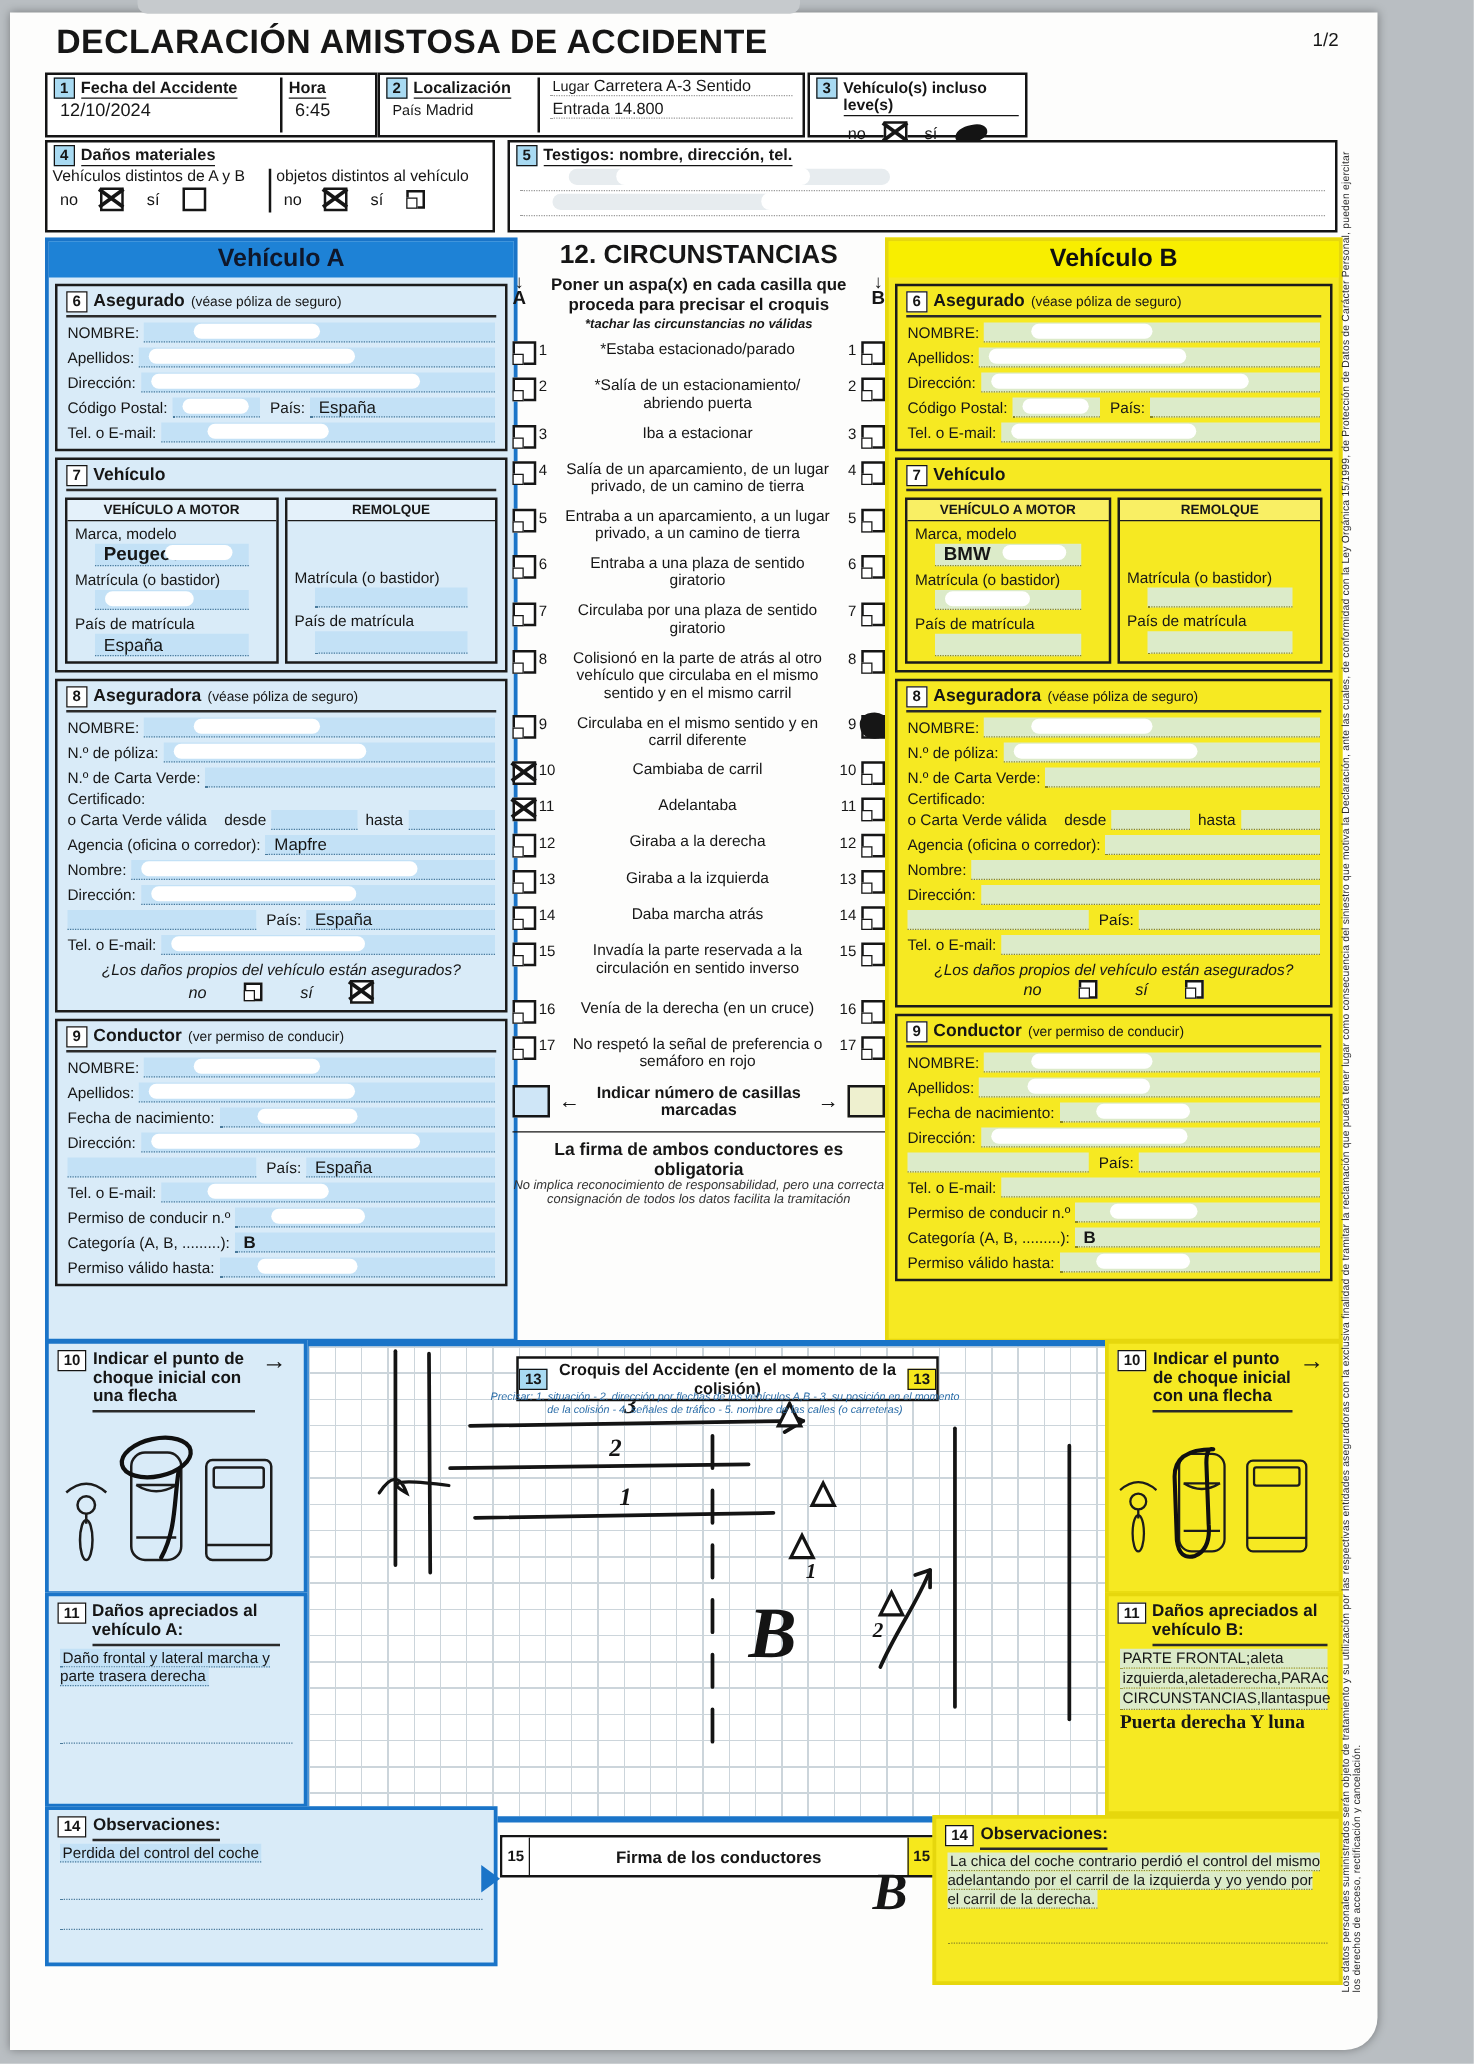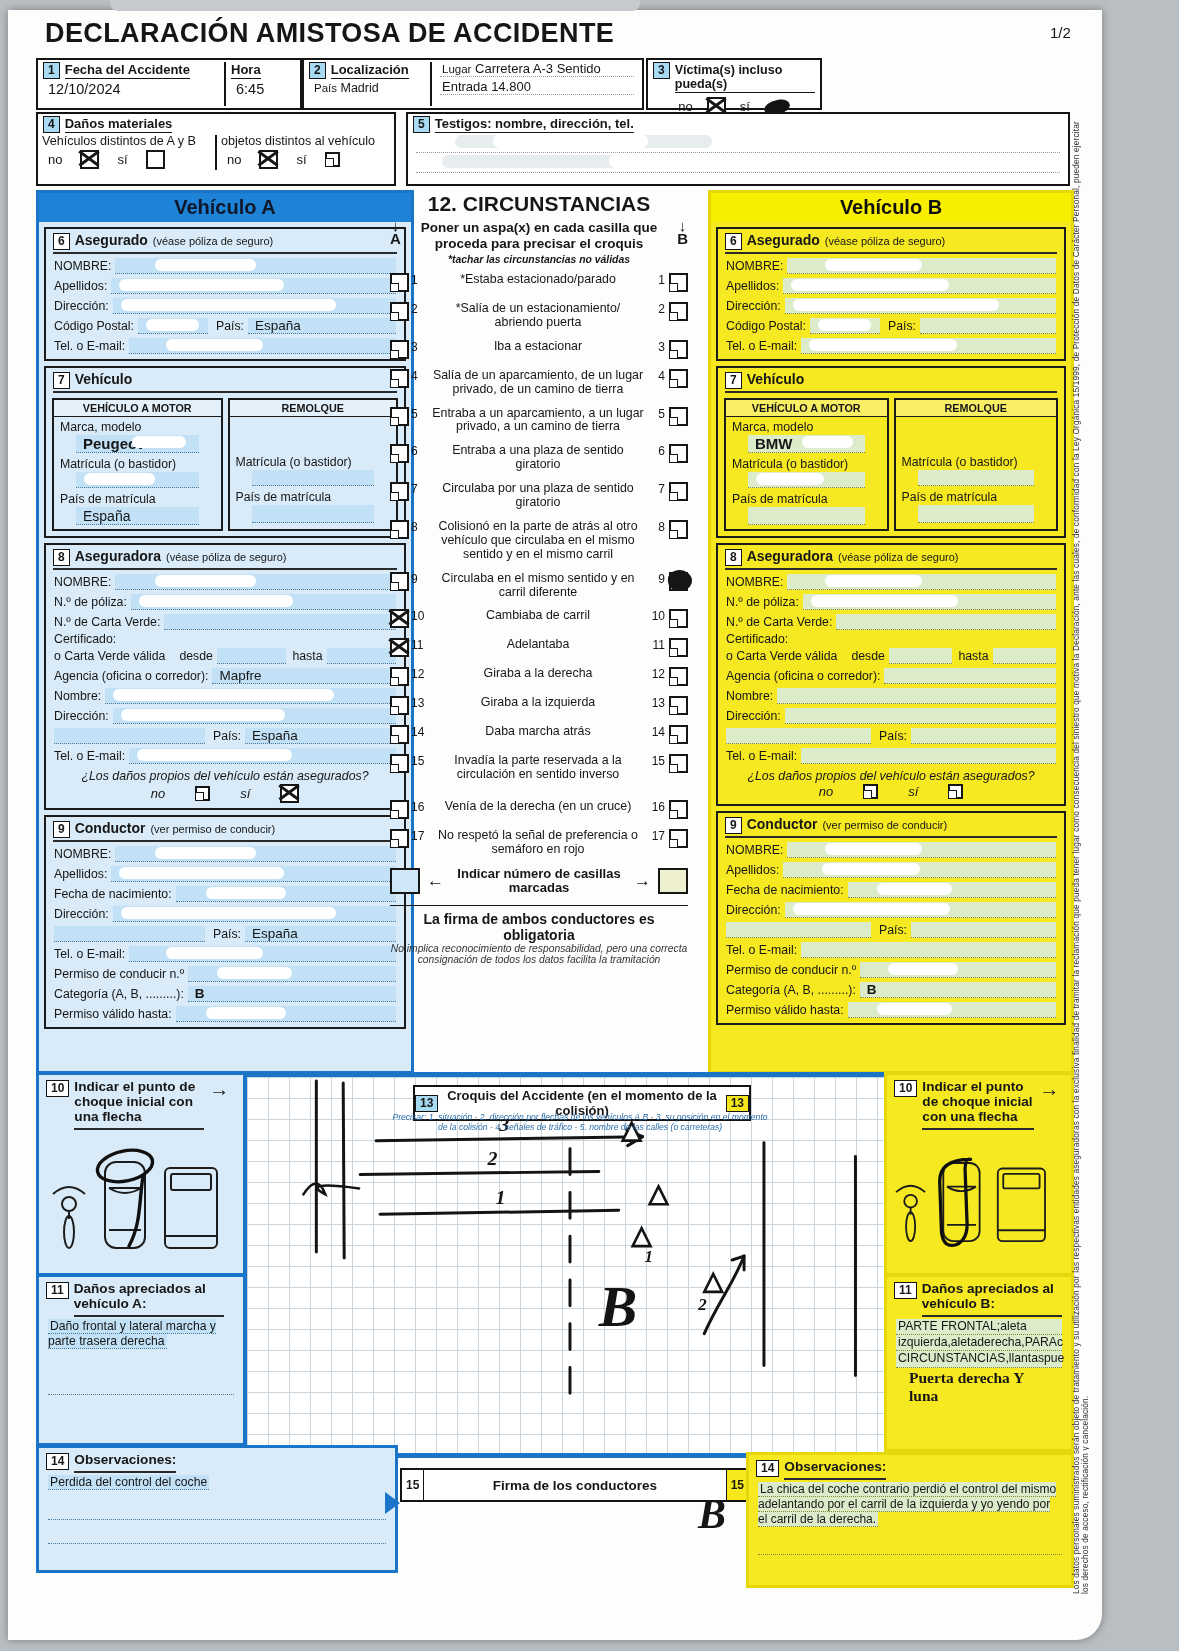--- a/index.html
+++ b/index.html
@@ -65,21 +65,21 @@
   .redact.rhalf::after{left:46%;width:44%}
   .val{position:absolute;left:7px;bottom:0;font-size:13.5px;white-space:nowrap}
   .q{font-style:italic;font-size:12.4px;text-align:center;margin:5px 4px 1px}
   .twocol{display:flex;gap:5px;margin:5px 6px 0}
   .subbox{flex:1;border:2px solid #1b1b1b}
   .subhead{font-size:10.8px;font-weight:bold;text-align:center;border-bottom:1.5px solid #1b1b1b;
            padding:2px 0;background:rgba(255,255,255,.3)}
   .subbox .lbl{display:block;margin:3px 6px 0}
   .subbox .bar{margin:0 22px 4px;display:block}
   
-  #colMid{position:absolute;left:390px;top:192px;width:298px}
+  #colMid{position:absolute;left:410px;top:192px;width:298px}
   .midtitle{text-align:center;font-weight:bold;font-size:21px;margin:0 0 4px}
   .mid-instr{display:flex;align-items:flex-start;gap:6px}
   .ab{display:flex;flex-direction:column;align-items:center;font-weight:bold;font-size:15px;line-height:.85}
   .instr-txt{flex:1;text-align:center;font-weight:bold;font-size:13.5px;line-height:1.15}
   .note{text-align:center;font-size:10.4px;font-weight:bold;font-style:italic;margin:3px 0 8px}
   .circ-row{display:flex;align-items:flex-start;margin-bottom:10px}
   .circ-row.gap{margin-top:18px}
   .cnum{width:17px;font-size:12px;margin:0 2px;flex:none}
   .cnum.r{text-align:right;margin-right:4px}
   .ctext{flex:1;text-align:center;font-size:12.4px;line-height:1.12}
@@ -110,21 +110,21 @@
   #box11a{left:36px;top:1274px;width:204px;height:166px}
   #box14a{left:36px;top:1445px;width:356px;height:122px}
   #box10b{left:884px;top:1072px;width:184px;height:198px}
   #box11b{left:884px;top:1274px;width:184px;height:172px}
   #box14b{left:746px;top:1452px;width:322px;height:130px}
   .bhead{display:flex;align-items:flex-start;gap:5px;margin:5px 7px 2px}
   .bhead .bt{font-weight:bold;font-size:13.6px;line-height:1.1;border-bottom:2px solid #2a2a2a;padding-bottom:3px}
   .impact-arrow{font-size:20px;font-weight:bold;line-height:.9}
   .dmg-text{margin:2px 9px 0;font-size:12.2px;line-height:1.25}
   .dmg-text .bar-line{background:var(--barc);border-bottom:1.5px dotted var(--dot);padding:0 2px}
-  .boldline{font-family:"Liberation Serif",serif;font-weight:bold;font-size:15.5px;margin:1px 22px 0}
+  .boldline{font-family:"Liberation Serif",serif;font-weight:bold;font-size:15.5px;margin:1px 9px 0}
   #firma{position:absolute;left:400px;top:1468px;width:346px;height:30px;background:#fff;
          border:2px solid #141414;display:flex;align-items:stretch}
   #firma .numtag{border:none;border-right:1.5px solid #141414;display:flex;align-items:center}
   #firma .numtag.y{border-right:none;border-left:1.5px solid #141414}
   #firma .flbl{flex:1;text-align:center;font-weight:bold;font-size:13.5px;align-self:center}
   #bletter{position:absolute;left:698px;top:1490px;font-family:"Liberation Serif",serif;
            font-style:italic;font-weight:bold;font-size:42px}
   .notch{position:absolute;right:-16px;top:44px;width:0;height:0;border:11px solid transparent;border-left:15px solid #1a74c8}
   #legal{position:absolute;left:1072px;top:118px;height:1476px;width:17px;font-size:8.3px;color:#2c2c2c;
          writing-mode:vertical-rl;transform:rotate(180deg);letter-spacing:.15px;overflow:hidden;line-height:1.05}
@@ -171,21 +171,21 @@
     <div class="hb-col grow">
       <div class="hb-val dotted" style="font-size:13px;margin:1px 8px 0;padding:0 2px"><span class="sm-lbl">Lugar</span> <span>Carretera A-3 Sentido</span></div>
       <div class="hb-val dotted" style="font-size:13px;margin:2px 8px 0;padding:0 2px"><span>Entrada 14.800</span></div>
     </div>
   </div>
 </div>
 
 <div class="hbox" id="box3">
   <div class="hb-head">
       <span class="numtag">3</span>
-      <span class="tl" style="font-size:12.6px">Víctima(s) incluso pueda(s)</span>
+      <span class="tl" style="font-size:12.6px">Vehículo(s) incluso leve(s)</span>
     </div>
   <div class="yn" style="margin-top:4px;gap:14px">
     <span>no</span>
     <span class="cb xed"></span>
     <span>sí</span>
     <span class="scribble"></span>
   </div>
 </div>
 
 <div class="hbox" id="box4">

